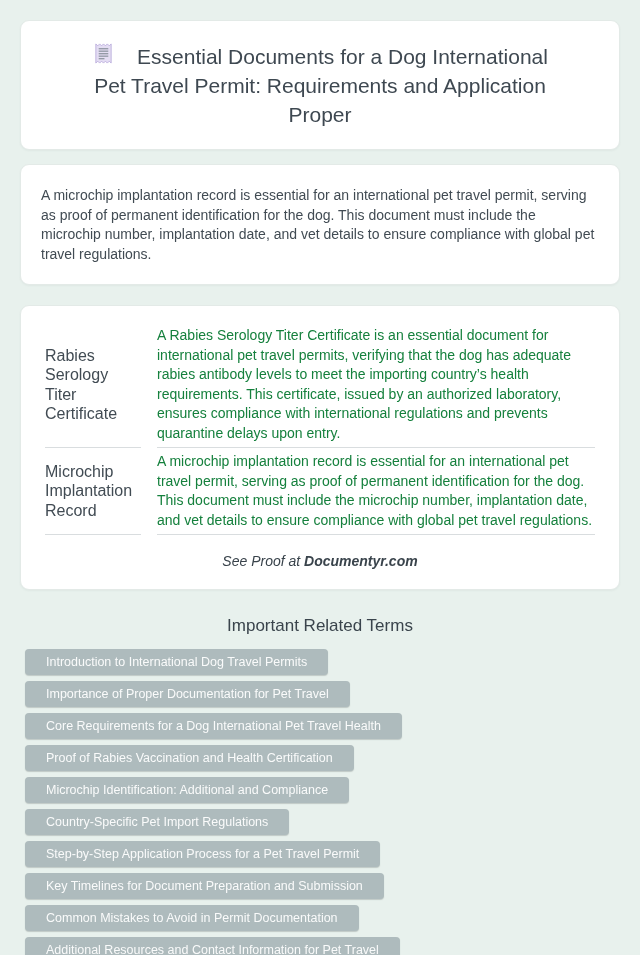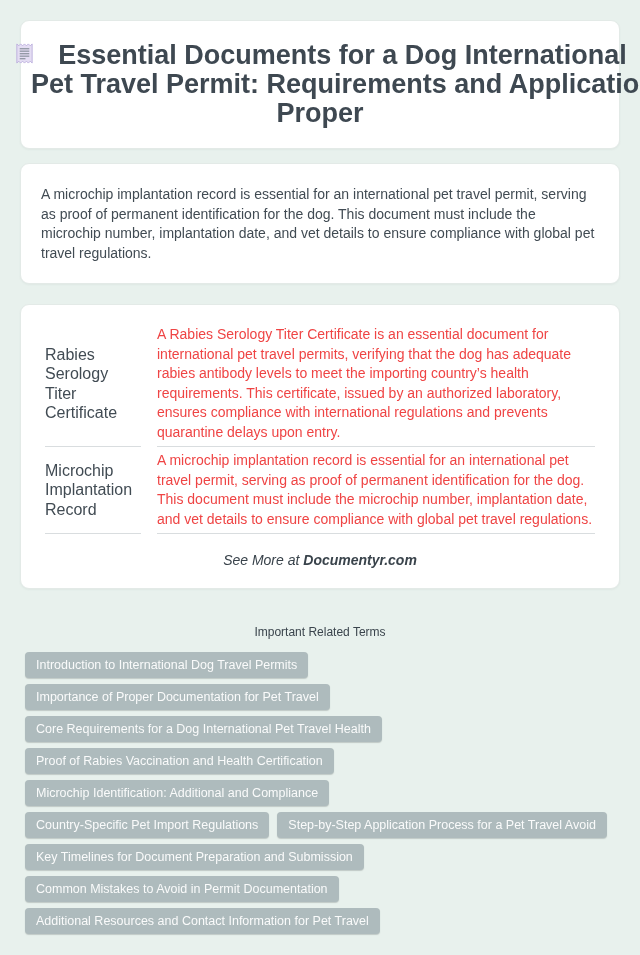--- a/index.html
+++ b/index.html
@@ -16,60 +16,60 @@
   .card {
     background:#ffffff;
     border:1px solid #e3eae7;
     border-radius:9px;
     box-shadow:0 1px 2px rgba(60,80,75,0.05);
   }
 
   
   .title-card { padding:20px 10px; text-align:center; margin-bottom:14px; }
   .title-line {
-    font-size:27px; line-height:29px; color:#3e4851;
-    white-space:nowrap; font-weight:700;
+    font-size:21px; line-height:29px; color:#3e4851;
+    white-space:nowrap; font-weight:400;
   }
   .title-line-first { display:flex; align-items:center; justify-content:center; }
   .receipt-icon { margin-right:22px; flex:0 0 auto; position:relative; top:1px; }
 
   
   .intro-card { padding:21px 20px 20px; margin-bottom:20px; }
   .intro-text { font-size:14px; line-height:19.5px; color:#414b53; }
 
   
   .table-card { padding:16px 8px 20px; }
   table.doc-table { width:100%; border-collapse:separate; border-spacing:16px 0; }
   td.term-cell {
     width:96px; vertical-align:middle;
     padding:4px 0; border-bottom:1px solid #d9dddf;
     font-size:16px; line-height:19.5px; color:#414b53;
   }
   td.desc-cell {
     vertical-align:middle;
     padding:4px 0; border-bottom:1px solid #d9dddf;
-    font-size:14px; line-height:19.5px; color:#ef4444;
+    font-size:14px; line-height:19.5px; color:#15803d;
   }
   .see-more {
     margin-top:18px; text-align:center;
     font-style:italic; font-size:14px; color:#39434b;
   }
   .see-more b { font-weight:700; }
 
   
   .terms-heading {
-    margin:36px 0 13px; text-align:center;
-    font-size:12px; font-weight:400; color:#3a444c;
+    margin:26px 0 13px; text-align:center;
+    font-size:17px; font-weight:400; color:#3a444c;
   }
   .tags { padding:0 0 0 5px; }
   .tag {
     display:inline-block;
     background:#aebbbd; color:#fafbfb;
     font-size:12.5px; line-height:16px;
-    padding:5px 11px; border-radius:4px;
+    padding:5px 21px; border-radius:4px;
     margin:0 8px 6px 0;
     box-shadow:0 1px 1px rgba(70,85,85,0.25);
     cursor:pointer;
   }
 </style>
 </head>
 <body>
 
 <div class="page">
 
@@ -106,28 +106,28 @@
           <td class="term-cell">Rabies Serology Titer Certificate</td>
           <td class="desc-cell">A Rabies Serology Titer Certificate is an essential document for international pet travel permits, verifying that the dog has adequate rabies antibody levels to meet the importing country’s health requirements. This certificate, issued by an authorized laboratory, ensures compliance with international regulations and prevents quarantine delays upon entry.</td>
         </tr>
         <tr>
           <td class="term-cell">Microchip Implantation Record</td>
           <td class="desc-cell">A microchip implantation record is essential for an international pet travel permit, serving as proof of permanent identification for the dog. This document must include the microchip number, implantation date, and vet details to ensure compliance with global pet travel regulations.</td>
         </tr>
       </tbody>
     </table>
     <div class="see-more">
-      <span>See More at </span><b>Documentyr.com</b>
+      <span>See Proof at </span><b>Documentyr.com</b>
     </div>
   </div>
 
   <h2 class="terms-heading">Important Related Terms</h2>
   <div class="tags">
     <span class="tag">Introduction to International Dog Travel Permits</span><span class="tag">Importance of Proper Documentation for Pet Travel</span><br>
     <span class="tag">Core Requirements for a Dog International Pet Travel Health</span><br>
     <span class="tag">Proof of Rabies Vaccination and Health Certification</span><span class="tag">Microchip Identification: Additional and Compliance</span><br>
-    <span class="tag">Country-Specific Pet Import Regulations</span><span class="tag">Step-by-Step Application Process for a Pet Travel Avoid</span><br>
+    <span class="tag">Country-Specific Pet Import Regulations</span><span class="tag">Step-by-Step Application Process for a Pet Travel Permit</span><br>
     <span class="tag">Key Timelines for Document Preparation and Submission</span><br>
     <span class="tag">Common Mistakes to Avoid in Permit Documentation</span><br>
     <span class="tag">Additional Resources and Contact Information for Pet Travel</span>
   </div>
 
 </div>
 
 </body></html>

